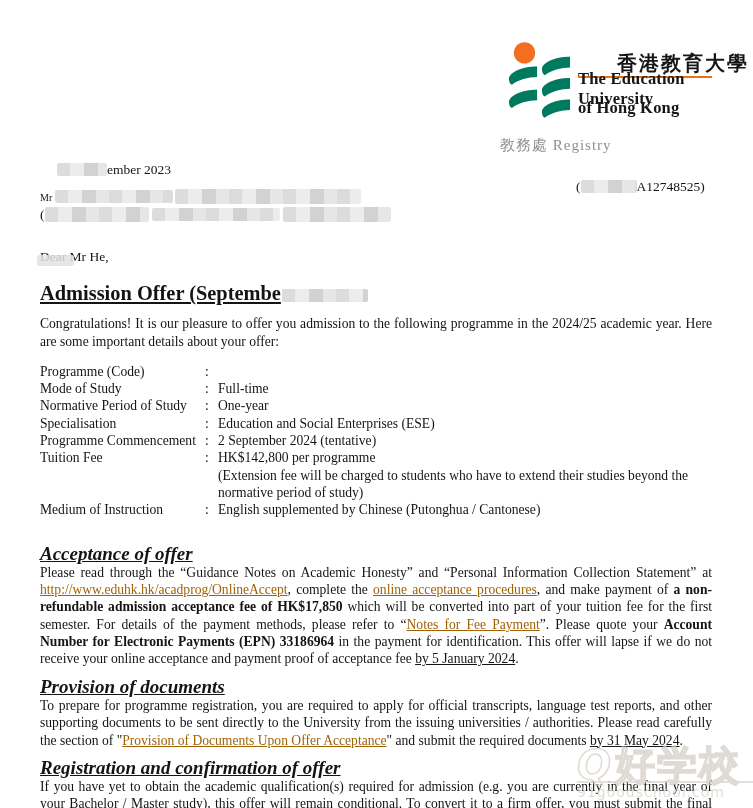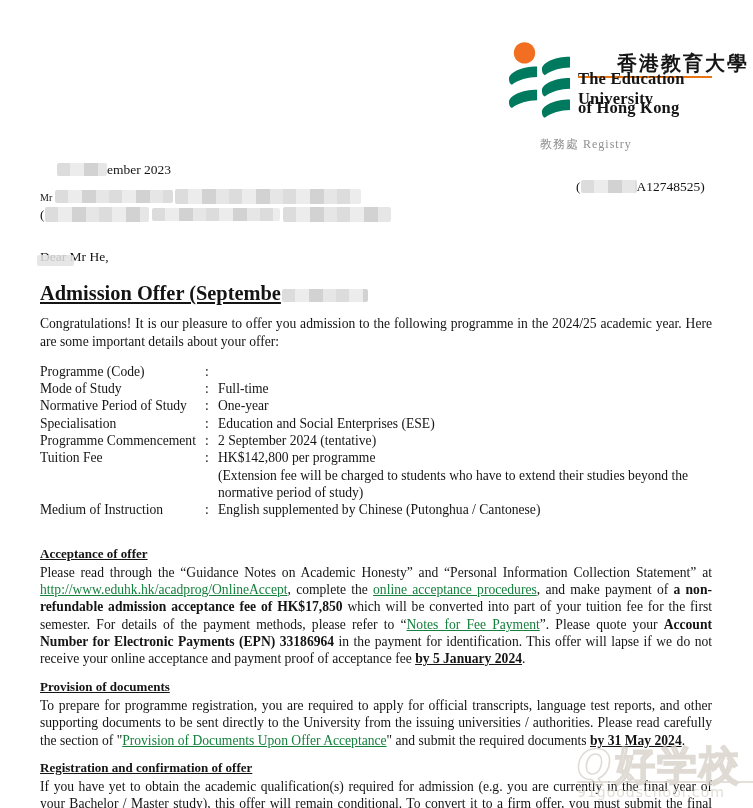--- a/index.html
+++ b/index.html
@@ -18,21 +18,21 @@
     font-size:20px; font-weight:bold; letter-spacing:2px; color:#161616;
     font-family:"Liberation Serif", serif;
     margin-left:39px;
   }
   .orange-rule { position:absolute; left:578px; top:76px; width:134px; height:2px; background:#e87511; }
   .en-name1, .en-name2 {
     position:absolute; left:578px; font-size:16.5px; font-weight:600; color:#161616; letter-spacing:0.2px;
   }
   .en-name1 { top:69px; }
   .en-name2 { top:98px; }
-  .registry { position:absolute; left:540px; top:136px; font-size:12px; color:#8f8f8f; letter-spacing:1px; }
+  .registry { position:absolute; left:500px; top:136px; font-size:15px; color:#8f8f8f; letter-spacing:1px; }
 
   
   .blur {
     display:inline-block; height:13px; border-radius:2px; vertical-align:-2px;
     background:repeating-linear-gradient(90deg,#dcdcdc 0 13px,#ececec 13px 27px,#d2d2d2 27px 41px,#e6e6e6 41px 54px);
     filter:blur(0.5px);
   }
   .blur.tall { height:15px; vertical-align:-3px; }
 
   
@@ -56,25 +56,25 @@
 
   .details { margin:13px 0 0 0; }
   .det-row { display:flex; align-items:flex-start; }
   .det-label { width:165px; flex:none; }
   .det-colon { width:13px; flex:none; }
   .det-value { flex:1; }
   .det-note { margin:0; }
 
   .section { margin-top:10px; }
   .section--first { margin-top:26px; }
-  .sec-heading { font-size:13px; font-weight:bold; text-decoration:underline; margin:0 0 2px 0; }
+  .sec-heading { font-size:19px; font-weight:bold; text-decoration:underline; margin:0 0 2px 0;font-style:italic; }
   .seg-n { }
   .seg-b { font-weight:bold; }
-  .seg-bu { font-weight:bold; text-decoration:underline; }
-  a.seg-link { color:#15803d; text-decoration:underline; cursor:pointer; }
+  .seg-bu { font-weight:normal; text-decoration:underline; }
+  a.seg-link { color:#a16207; text-decoration:underline; cursor:pointer; }
 
   
   .watermark {
     position:absolute; right:-14px; bottom:8px; width:190px; text-align:left;
     color:#cfc9c0; opacity:0.75; pointer-events:none; overflow:hidden;
   }
   .wm-logo { font-size:40px; font-weight:bold; line-height:40px; letter-spacing:2px; white-space:nowrap;
              font-family:"DejaVu Sans", sans-serif; color:transparent; -webkit-text-stroke:1.5px #d5cfc6; }
   .wm-mark { font-style:italic; margin-right:2px; }
   .wm-site { font-size:14px; letter-spacing:1px; color:#d8d2c9; margin-top:-4px; white-space:nowrap;

